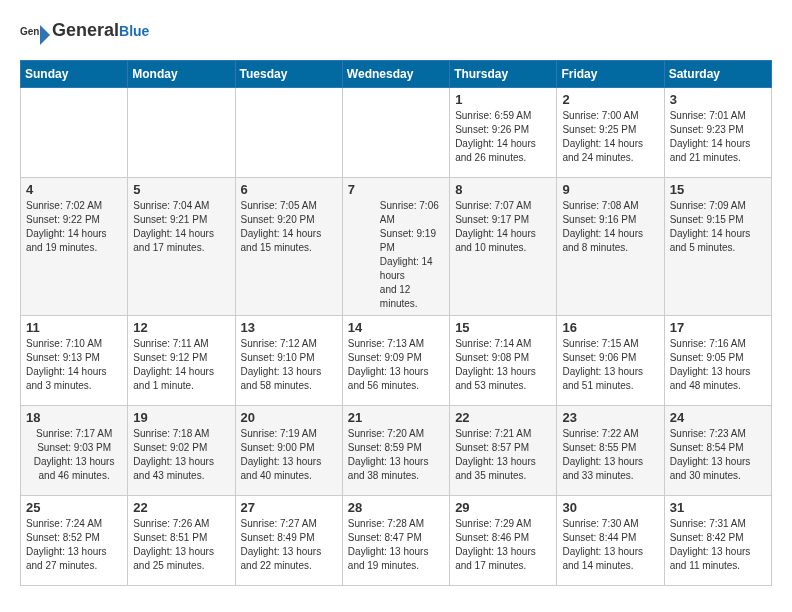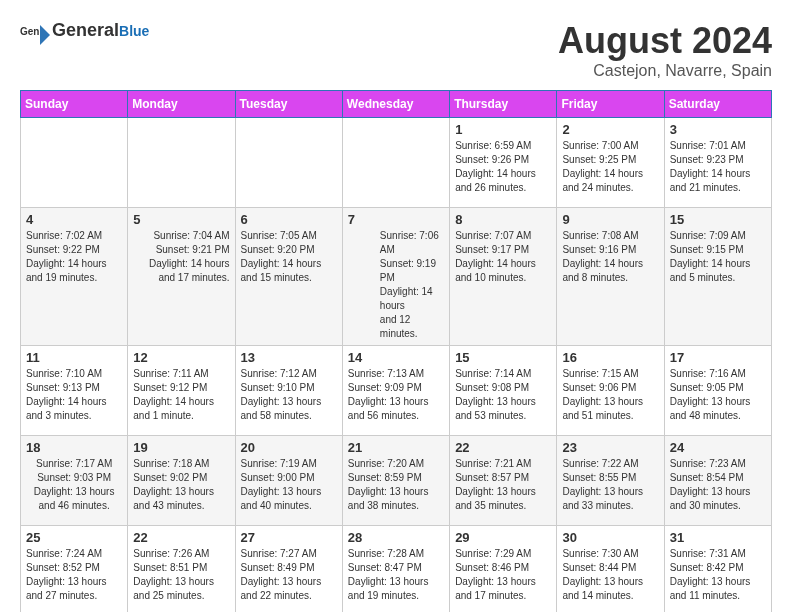--- a/index.html
+++ b/index.html
@@ -46,21 +46,21 @@
     .location-title {
       font-size: 16px;
       color: #555;
     }
     table {
       width: 100%;
       border-collapse: collapse;
       table-layout: fixed;
     }
     thead th {
-      background-color: #d946ef;
+      background-color: #0369a1;
       color: #fff;
       font-size: 12px;
       font-weight: bold;
       padding: 6px 4px;
       text-align: left;
       border: 1px solid #2E75B6;
     }
     tbody td {
       border: 1px solid #ccc;
       vertical-align: top;
@@ -96,24 +96,20 @@
 <div class="header-area">
   <div class="logo">
     <svg class="logo-icon" viewBox="0 0 30 30">
       <text y="15" font-size="10" fill="#333" font-weight="bold">Gen</text>
       <polygon points="20,5 30,15 20,25" fill="#2E75B6"></polygon>
     </svg>
     <div>
       <span class="logo-text-general">General</span><span class="logo-text-blue">Blue</span>
     </div>
   </div>
-  <div class="title-area">
-    <div class="month-title">August 2024</div>
-    <div class="location-title">Castejon, Navarre, Spain</div>
-  </div>
 </div>
 
 <table>
   <thead>
     <tr>
     <th>Sunday</th>
         <th>Monday</th>
         <th>Tuesday</th>
         <th>Wednesday</th>
         <th>Thursday</th>
@@ -152,21 +148,21 @@
       <tr>
         <td>
           <div class="day-number">4</div>
           <div class="day-info" style="white-space: pre-line;">Sunrise: 7:02 AM
 Sunset: 9:22 PM
 Daylight: 14 hours
 and 19 minutes.</div>
         </td>
         <td>
           <div class="day-number">5</div>
-          <div class="day-info" style="white-space: pre-line; text-align: right;">Sunrise: 7:04 AM
+          <div class="day-info" style="white-space: pre-line;">Sunrise: 7:04 AM
 Sunset: 9:21 PM
 Daylight: 14 hours
 and 17 minutes.</div>
         </td>
         <td>
           <div class="day-number">6</div>
           <div class="day-info" style="white-space: pre-line;">Sunrise: 7:05 AM
 Sunset: 9:20 PM
 Daylight: 14 hours
 and 15 minutes.</div>

